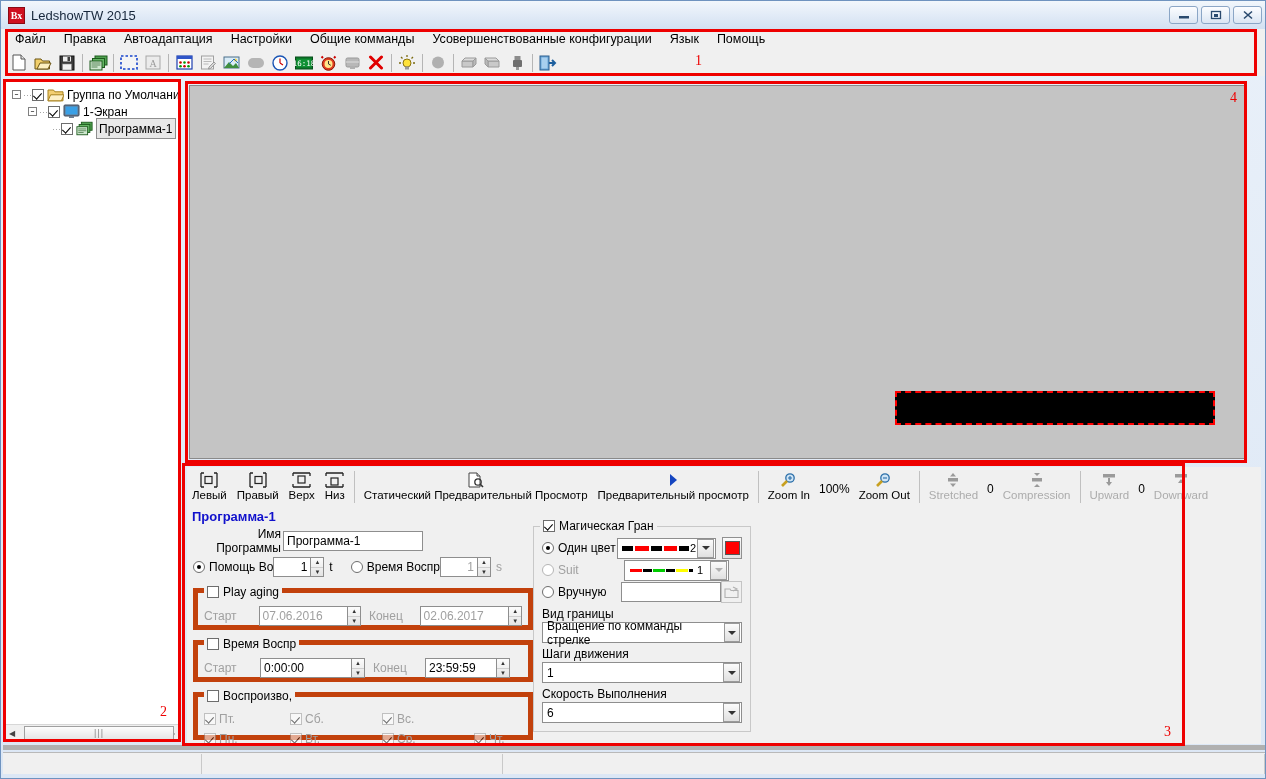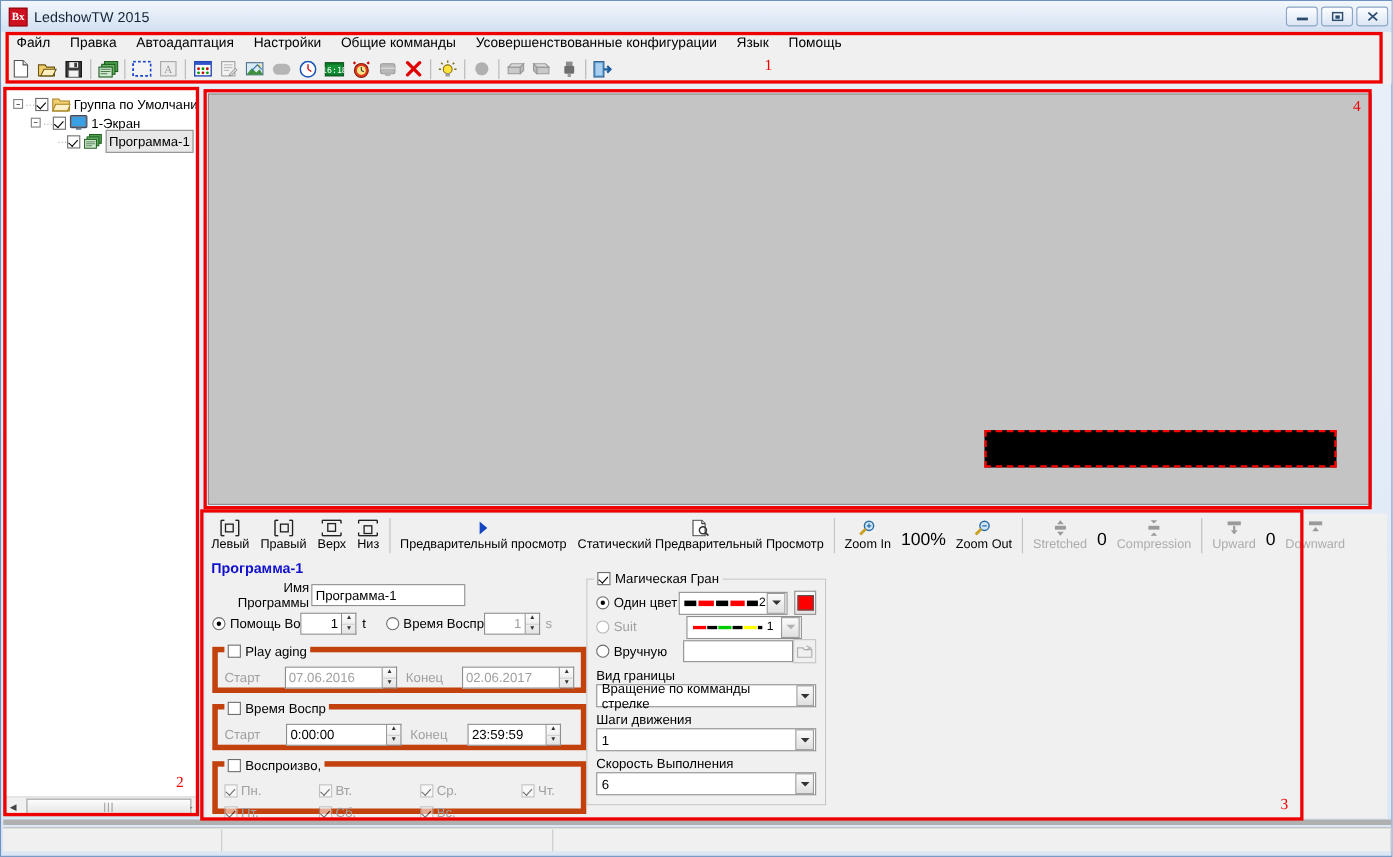--- a/index.html
+++ b/index.html
@@ -119,21 +119,21 @@
     background: #f0f0f0;
     display: flex; align-items: flex-start; padding-top: 2px;
   }
   .pt-item {
     display: flex; flex-direction: column; align-items: center; justify-content: flex-start;
     padding: 1px 5px 0 5px; font-size: 11.5px; color: #000; min-width: 30px;
   }
   .pt-item.dis { color: #acacac; }
   .pt-ico { height: 19px; display: flex; align-items: center; justify-content: center; }
   .pt-sep { width: 1px; height: 32px; background: #c0c0c0; margin: 2px 4px 0 4px; }
-  .pt-text { padding: 13px 4px 0 4px; font-size: 16px; }
+  .pt-text { padding: 13px 4px 0 4px; font-size: 12px; }
 
   
   .props {
     position: absolute; left: 186px; top: 503px; width: 1074px; height: 240px;
     background: #f0f0f0;
   }
   .prog-title {
     position: absolute; left: 5px; top: 5px;
     color: #1111cc; font-weight: bold; font-size: 13px;
   }
@@ -500,36 +500,36 @@
             <path d="M1 15 h17 M1 12 v3 M18 12 v3" stroke="#222" stroke-width="1.3" fill="none"></path>
           </svg>
         </div>
       <div>Низ</div>
     </div>
 
     <div class="pt-sep"></div>
 
     <div class="pt-item">
       <div class="pt-ico">
-          <svg width="14" height="16">
-            <path d="M4 2 L11 8 L4 14 z" fill="#1545c0"></path>
-          </svg>
-        </div>
-      <div>Предварительный просмотр</div>
-    </div>
-    <div class="pt-item">
-      <div class="pt-ico">
           <svg width="17" height="16">
             <path d="M2 1 h8 l3 3 v11 h-11 z" fill="#fff" stroke="#444"></path>
             <path d="M10 1 v3 h3" fill="#ddd" stroke="#444"></path>
             <circle cx="11" cy="10" r="3.2" fill="none" stroke="#333" stroke-width="1.3"></circle>
             <path d="M13.3 12.3 L16 15" stroke="#333" stroke-width="1.6"></path>
           </svg>
         </div>
       <div>Статический Предварительный Просмотр</div>
+    </div>
+    <div class="pt-item">
+      <div class="pt-ico">
+          <svg width="14" height="16">
+            <path d="M4 2 L11 8 L4 14 z" fill="#1545c0"></path>
+          </svg>
+        </div>
+      <div>Предварительный просмотр</div>
     </div>
 
     <div class="pt-sep"></div>
 
     <div class="pt-item">
       <div class="pt-ico">
           <svg width="20" height="16">
             <circle cx="11" cy="6" r="4.2" fill="#cfe4f5" stroke="#2a6ea8" stroke-width="1.3"></circle>
             <path d="M8 9 L3 14" stroke="#c8a020" stroke-width="2.6"></path>
             <path d="M11 4 v4 M9 6 h4" stroke="#2a6ea8" stroke-width="1.1"></path>
@@ -670,47 +670,47 @@
       </div>
 
       <div class="gbox" style="height:48px;">
         <div class="gbox-title">
           <div class="cb"></div>
           <span>Воспроизво,</span>
         </div>
         <div class="row" style="height:20px;">
           <div style="width:86px;display:flex;align-items:center;">
             <div class="cb checked" style="border-color:#9a9a9a;opacity:0.55;"></div>
+            <span class="lbl dis">Пт.</span>
+          </div>
+          <div style="width:92px;display:flex;align-items:center;">
+            <div class="cb checked" style="border-color:#9a9a9a;opacity:0.55;"></div>
+            <span class="lbl dis">Сб.</span>
+          </div>
+          <div style="width:92px;display:flex;align-items:center;">
+            <div class="cb checked" style="border-color:#9a9a9a;opacity:0.55;"></div>
+            <span class="lbl dis">Вс.</span>
+          </div>
+        </div>
+        <div class="row" style="height:20px;">
+          <div style="width:86px;display:flex;align-items:center;">
+            <div class="cb checked" style="border-color:#9a9a9a;opacity:0.55;"></div>
             <span class="lbl dis">Пн.</span>
           </div>
           <div style="width:92px;display:flex;align-items:center;">
             <div class="cb checked" style="border-color:#9a9a9a;opacity:0.55;"></div>
             <span class="lbl dis">Вт.</span>
           </div>
           <div style="width:92px;display:flex;align-items:center;">
             <div class="cb checked" style="border-color:#9a9a9a;opacity:0.55;"></div>
             <span class="lbl dis">Ср.</span>
           </div>
           <div style="display:flex;align-items:center;">
             <div class="cb checked" style="border-color:#9a9a9a;opacity:0.55;"></div>
             <span class="lbl dis">Чт.</span>
-          </div>
-        </div>
-        <div class="row" style="height:20px;">
-          <div style="width:86px;display:flex;align-items:center;">
-            <div class="cb checked" style="border-color:#9a9a9a;opacity:0.55;"></div>
-            <span class="lbl dis">Пт.</span>
-          </div>
-          <div style="width:92px;display:flex;align-items:center;">
-            <div class="cb checked" style="border-color:#9a9a9a;opacity:0.55;"></div>
-            <span class="lbl dis">Сб.</span>
-          </div>
-          <div style="width:92px;display:flex;align-items:center;">
-            <div class="cb checked" style="border-color:#9a9a9a;opacity:0.55;"></div>
-            <span class="lbl dis">Вс.</span>
           </div>
         </div>
       </div>
     </div>
 
     <div class="right-col">
       <div class="fieldset" style="padding-top:10px;">
         <div class="gbox-title" style="top:-8px;">
           <div class="cb checked"></div>
           <span>Магическая Гран</span>

